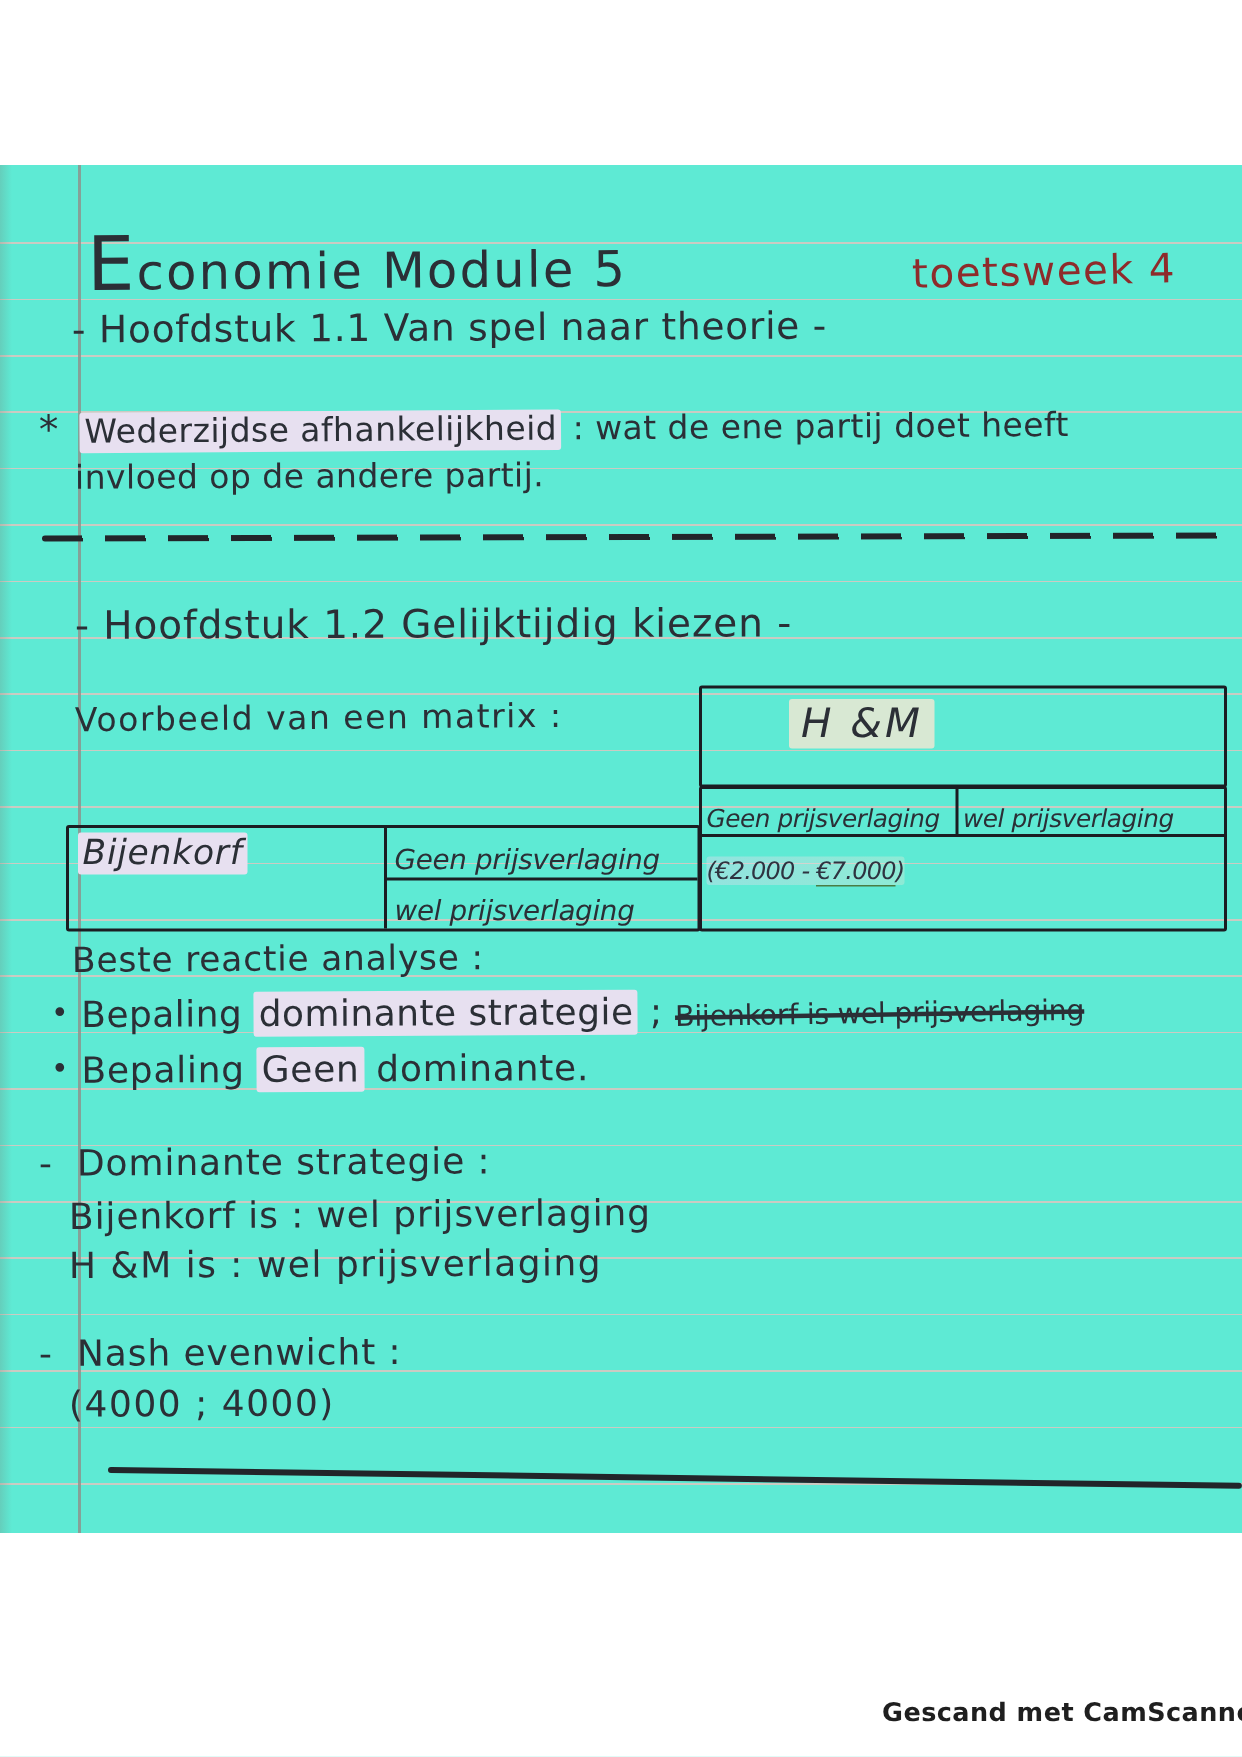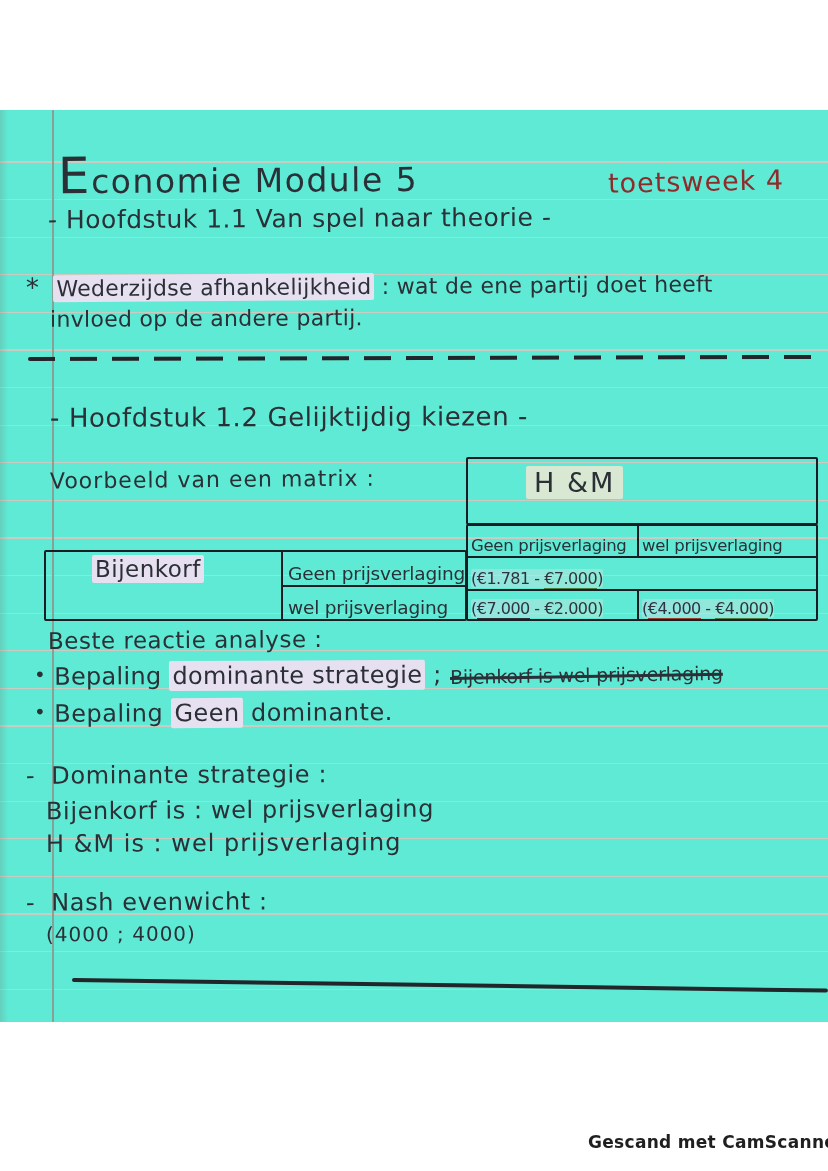--- a/index.html
+++ b/index.html
@@ -24,57 +24,57 @@
   .hl-purple{background:#e7e0f0;padding:1px 3px;border-radius:2px;}
   .hl-green{background:#d8e8d3;padding:1px 8px;border-radius:2px;}
 
   .divider{position:absolute;left:28px;top:246px;width:798px;height:4px;transform:rotate(-.15deg);
     background:repeating-linear-gradient(to right,#22252a 0 27px, transparent 27px 42px);border-radius:2px;}
 
   .chapter2{left:50px;top:292px;font-size:26px;letter-spacing:.6px;transform:rotate(-.2deg);}
   .intro{left:50px;top:357px;font-size:22px;letter-spacing:1px;transform:rotate(-.5deg);}
 
   
-  .box{position:absolute;border:2.5px solid #1b1d22;border-radius:2px;box-sizing:border-box;background:transparent;}
+  .box{position:absolute;border:2.5px solid #1b1d22;border-radius:2px;box-sizing:border-box;background:transparent;font-style:italic;}
   .hm-box{left:466px;top:347px;width:352px;height:68px;}
   .hm-box .lbl{position:absolute;left:58px;top:8px;font-size:27px;letter-spacing:2px;color:#2b2f36;}
   .grid{left:466px;top:414px;width:352px;height:97px;display:flex;flex-direction:column;}
   .g-row{display:flex;flex:0 0 auto;border-bottom:2.2px solid #1b1d22;box-sizing:border-box;}
   .g-row:last-child{border-bottom:none;}
   .g-cell{box-sizing:border-box;display:flex;align-items:flex-end;padding:0 2px 1px 3px;overflow:hidden;}
   .g-c1{width:171px;border-right:2.4px solid #1b1d22;}
   .g-c2{width:176px;}
   .colhead{font-size:16.5px;letter-spacing:-0.3px;color:#2b2f36;white-space:nowrap;}
   .money{font-size:16px;letter-spacing:-0.5px;color:#2e3340;white-space:nowrap;}
   .smudge{background:linear-gradient(90deg, rgba(226,218,238,.40), rgba(219,234,215,.38));border-radius:2px;}
   .u-ink{border-bottom:2.4px solid #2b2f36;}
   .u-green{border-bottom:2.6px solid #4a7d44;}
   .u-red{border-bottom:2.6px solid #93402f;}
 
   .leftbox{left:44px;top:440px;width:423px;height:71px;display:flex;}
-  .lb-player{width:212px;border-right:2.4px solid #1b1d22;box-sizing:border-box;padding:4px 0 0 6px;margin-left:40px;}
+  .lb-player{width:212px;border-right:2.4px solid #1b1d22;box-sizing:border-box;padding:4px 0 0 6px;}
   .lb-player .lbl{font-size:23px;letter-spacing:.5px;color:#2b2f36;}
   .lb-rows{flex:1;display:flex;flex-direction:column;}
   .lb-row{flex:1;box-sizing:border-box;display:flex;align-items:flex-end;padding:0 0 1px 5px;}
   .lb-row.first{border-bottom:2.2px solid #1b1d22;}
   .rowhead{font-size:18.5px;letter-spacing:-0.2px;color:#2b2f36;white-space:nowrap;}
 
   .analysis-h{left:48px;top:517px;font-size:23px;letter-spacing:.5px;transform:rotate(-.4deg);}
   .item1{left:34px;top:551px;font-size:24px;letter-spacing:.3px;transform:rotate(-.3deg);}
   .item2{left:34px;top:589px;font-size:24px;letter-spacing:.5px;transform:rotate(-.3deg);}
   .bullet{display:inline-block;margin-right:8px;font-size:20px;vertical-align:3px;}
   .struck{font-size:19px;letter-spacing:-0.2px;text-decoration:line-through;text-decoration-thickness:2.5px;display:inline-block;transform:rotate(-.6deg);}
 
   .dom-h{left:26px;top:651px;font-size:24px;letter-spacing:.6px;transform:rotate(-.3deg);}
   .dash{display:inline-block;margin-right:16px;}
   .dom1{left:46px;top:686px;font-size:24px;letter-spacing:.6px;transform:rotate(-.4deg);}
   .dom2{left:46px;top:719px;font-size:24px;letter-spacing:1px;transform:rotate(-.3deg);}
 
   .nash-h{left:26px;top:778px;font-size:24px;letter-spacing:.6px;transform:rotate(-.3deg);}
-  .nash-v{left:46px;top:812px;font-size:20px;letter-spacing:1px;transform:rotate(-.3deg);}
+  .nash-v{left:46px;top:812px;font-size:24px;letter-spacing:1px;transform:rotate(-.3deg);}
 
   .thickline{position:absolute;left:72px;top:868px;width:756px;height:4px;background:#22252a;border-radius:3px;
     transform:rotate(.8deg);transform-origin:left center;}
 
   .credit{position:absolute;left:588px;top:1132px;font-size:17px;font-weight:600;color:#1f1f1f;letter-spacing:.3px;white-space:nowrap;}
 </style>
 </head>
 <body>
 
 <div class="scan">
@@ -105,29 +105,21 @@
       <div class="g-row" style="height:32px;">
         <div class="g-cell g-c1">
             <span class="colhead">Geen prijsverlaging</span>
           </div>
         <div class="g-cell g-c2">
             <span class="colhead">wel prijsverlaging</span>
           </div>
       </div>
       <div class="g-row" style="height:33px;">
         <div class="g-cell g-c2">
-          <span class="money smudge"><span>(€1.781 - </span><span class="u-green">€7.000</span><span>)</span></span>
-        </div>
-      </div>
-      <div class="g-row" style="height:28px;">
-        <div class="g-cell g-c1">
-          <span class="money smudge"><span>(</span><span class="u-ink">€7.000</span><span> - €2.000)</span></span>
-        </div>
-        <div class="g-cell g-c2">
-          <span class="money smudge"><span>(</span><span class="u-red">€4.000</span><span> - </span><span class="u-green">€4.000</span><span>)</span></span>
+          <span class="money smudge"><span>(€2.000 - </span><span class="u-green">€7.000</span><span>)</span></span>
         </div>
       </div>
     </div>
 
     <div class="box leftbox">
       <div class="lb-player">
         <span class="lbl"><span class="hl-purple">Bijenkorf</span></span>
       </div>
       <div class="lb-rows">
         <div class="lb-row first">

